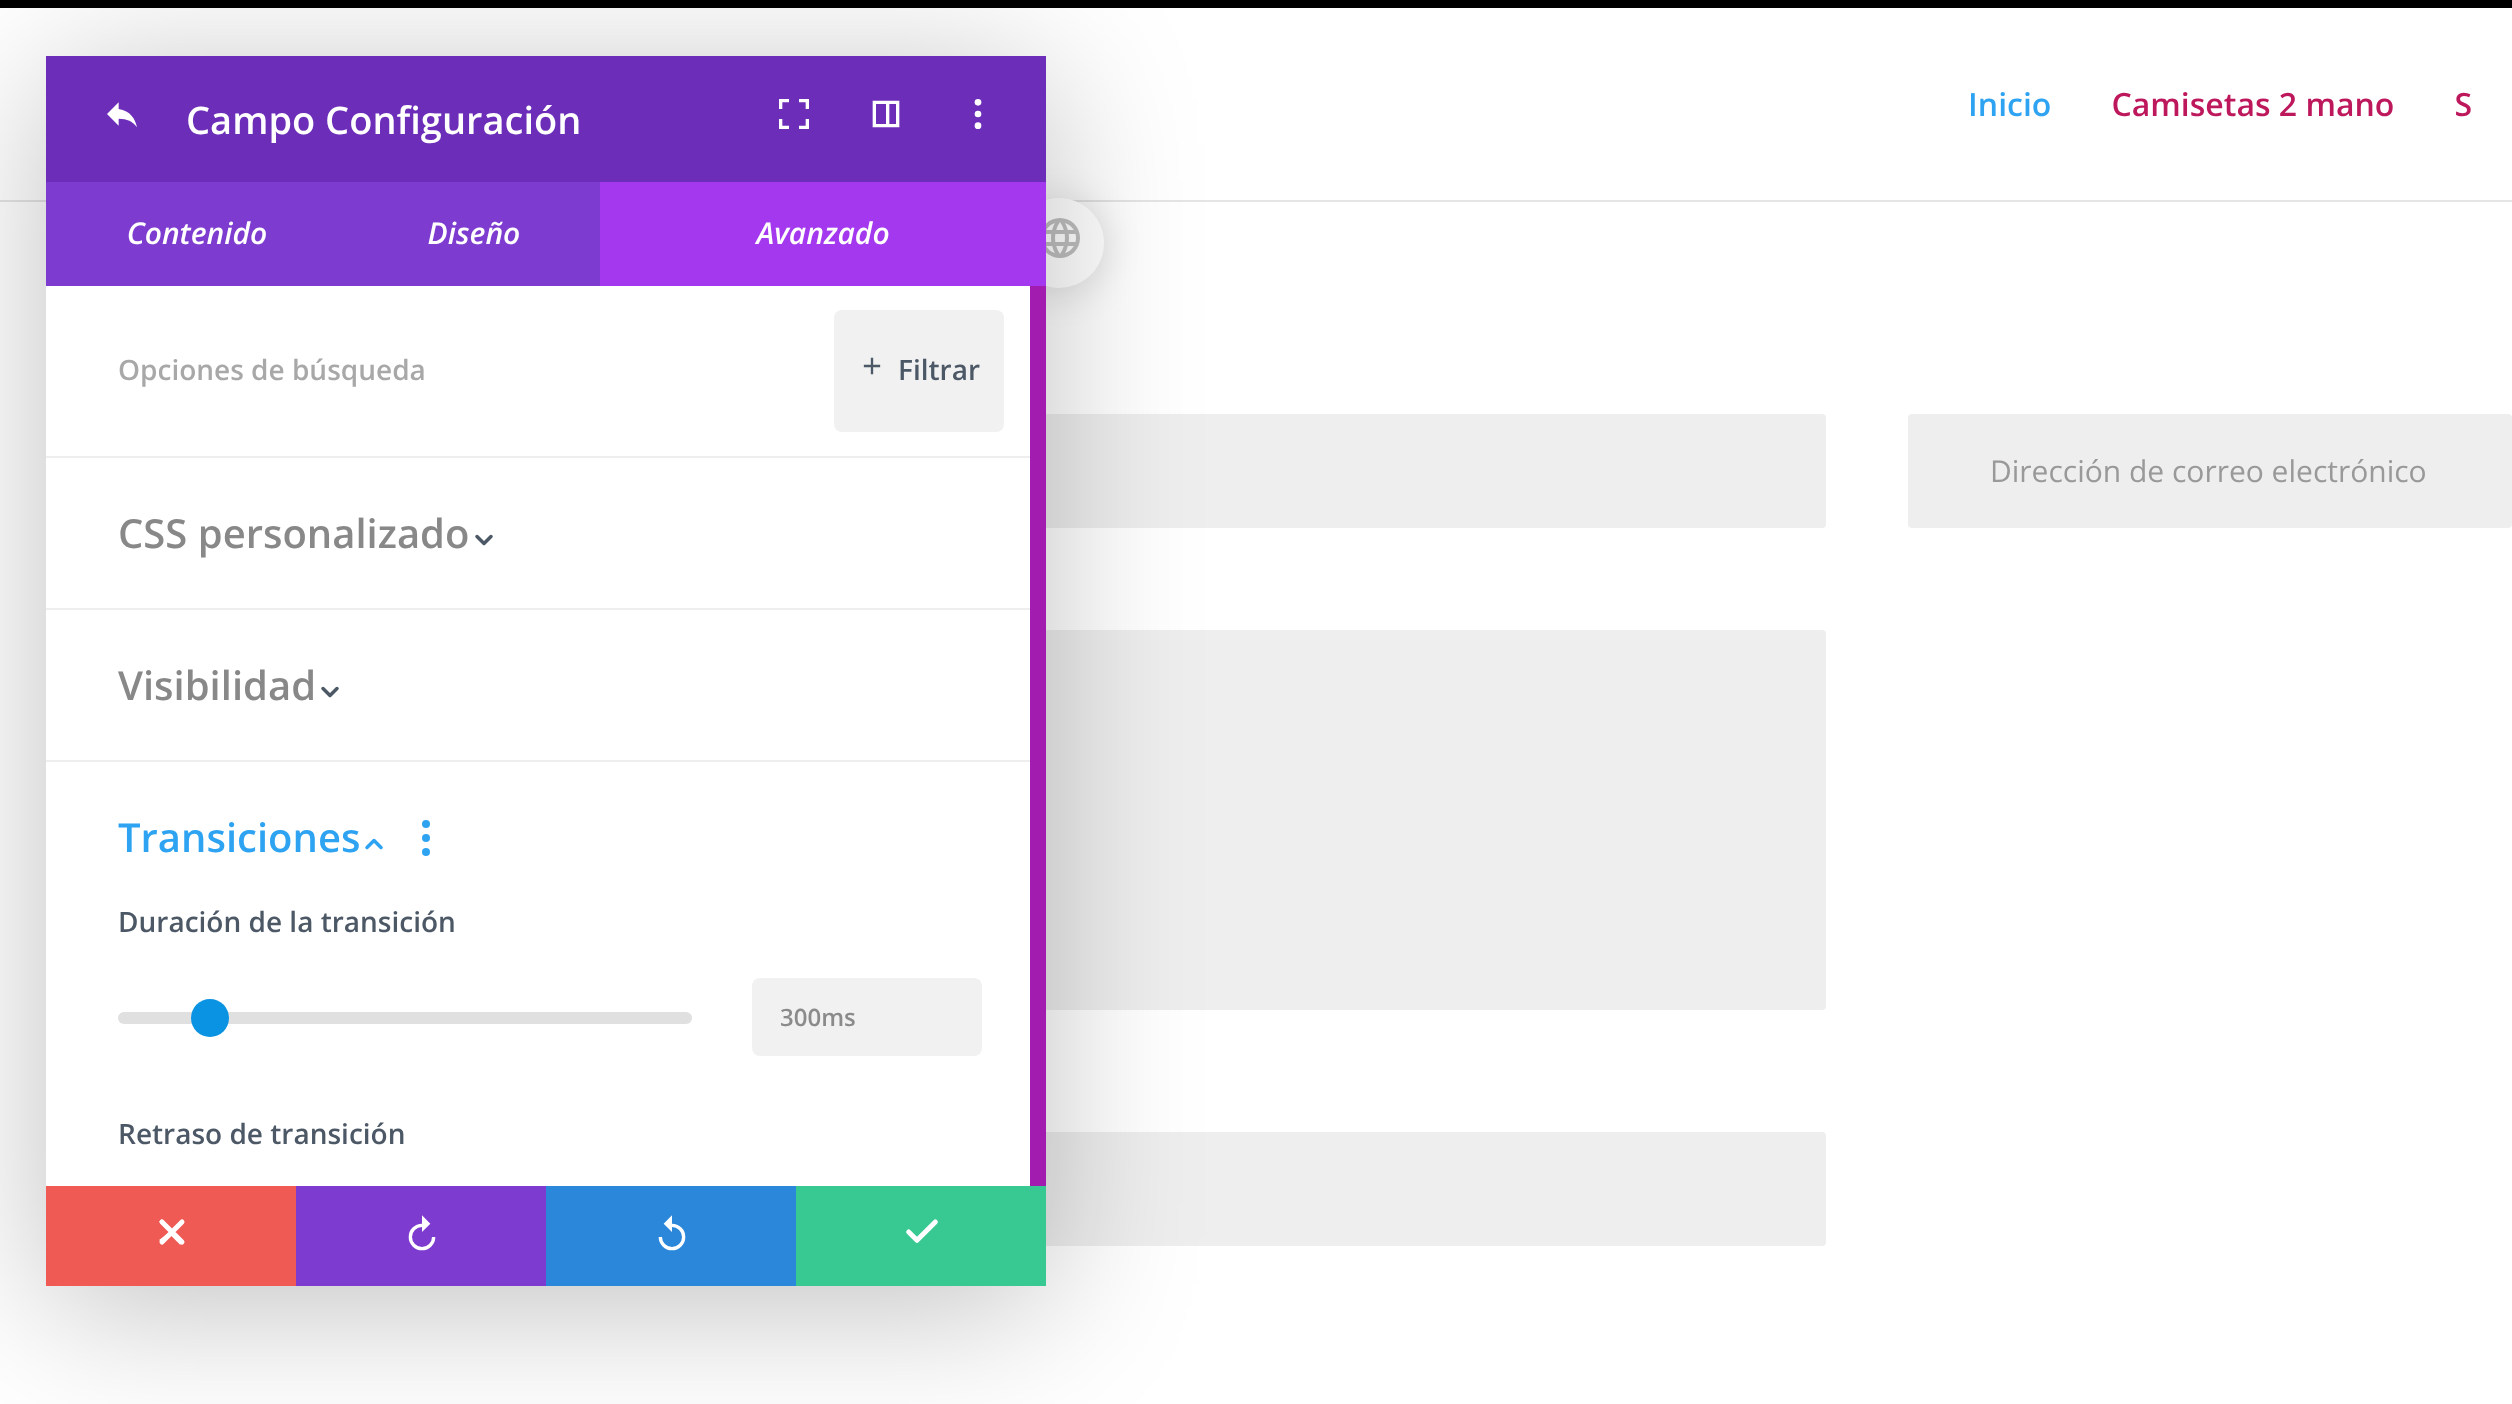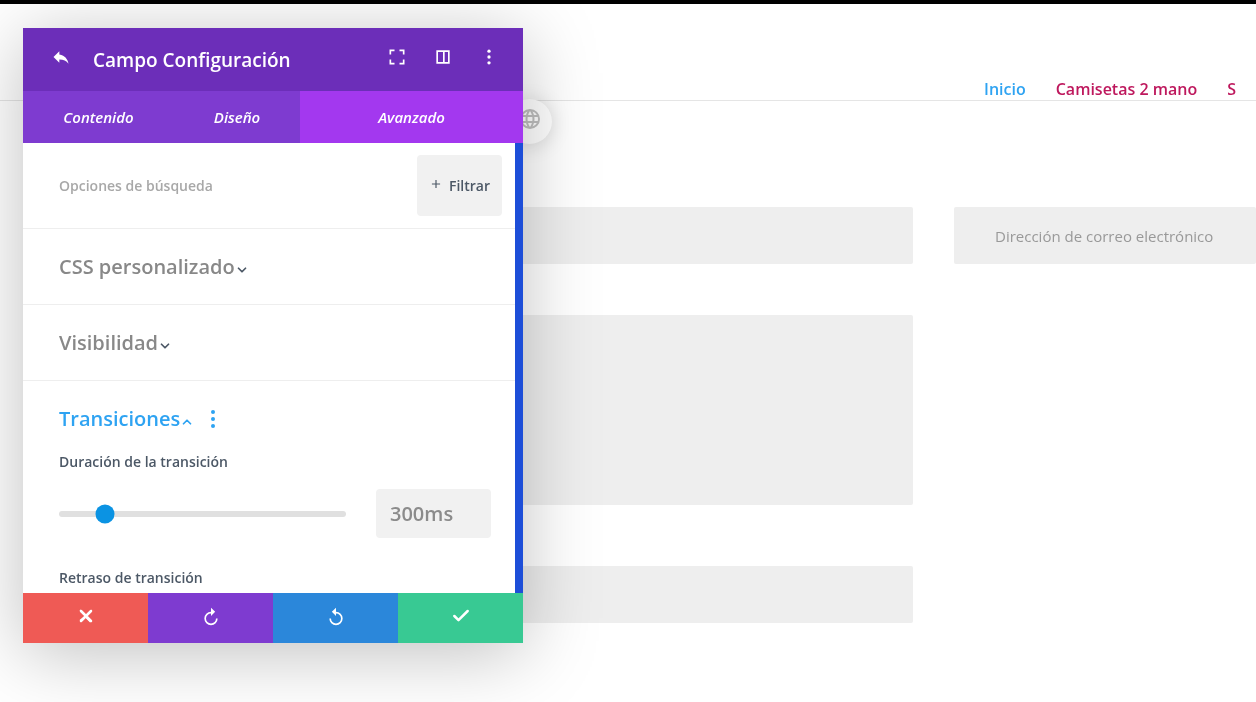--- a/index.html
+++ b/index.html
@@ -1,21 +1,21 @@
 <!DOCTYPE html>
 <html><head>
   <meta charset="utf-8">
   <style>
     * { margin: 0; padding: 0; box-sizing: border-box; }
     body { font-family: "Open Sans", -apple-system, BlinkMacSystemFont, "Segoe UI", Helvetica, Arial, sans-serif; background: #fff; color: #333; width: 1256px; height: 702px; overflow: hidden; position: relative; }
     body::before { content: ""; position: absolute; top: 0; left: 0; right: 0; height: 4px; background: #000; z-index: 10; }
 
     
     .bg-page { position: absolute; top: 4px; left: 0; right: 0; bottom: 0; }
-    .bg-nav { height: 97px; border-bottom: 1px solid #e5e5e5; display: flex; align-items: flex-end; justify-content: flex-end; padding: 0 20px; gap: 30px; font-size: 16px; font-weight: 600; }
+    .bg-nav { height: 97px; border-bottom: 1px solid #e5e5e5; display: flex; align-items: center; justify-content: flex-end; padding: 0 20px; gap: 30px; font-size: 16px; font-weight: 600; }
     .bg-nav a { color: #be185d; text-decoration: none; }
     .bg-nav a.active { color: #2ea3f2; }
     .bg-field { position: absolute; background: #eee; height: 57px; border-radius: 2px; display: flex; align-items: center; padding: 0 22px; color: #999; font-size: 15px; }
 
     
     .globe-wrap { position: absolute; top: 99px; left: 507px; width: 45px; height: 45px; border-radius: 50%; background: #fff; box-shadow: 0 2px 20px rgba(0,0,0,0.15); display: flex; align-items: center; justify-content: center; z-index: 50; }
     .globe-wrap svg { width: 24px; height: 24px; fill: #bfbfbf; }
 
     
     .panel { position: absolute; top: 28px; left: 23px; width: 500px; height: 615px; box-shadow: 0 10px 70px rgba(0,0,0,0.25); display: flex; flex-direction: column; background: #eab308; z-index: 100; }
@@ -25,21 +25,21 @@
     .hdr-icon { width: 28px; height: 28px; display: flex; align-items: center; justify-content: center; cursor: pointer; }
     .hdr-icon svg { width: 20px; height: 20px; fill: #fff; }
 
     .panel-tabs { display: flex; background: #7e3bd0; color: #fff; font-size: 15px; font-weight: 600; }
     .panel-tab { padding: 16px 10px; text-align: center; cursor: pointer; font-style: italic; }
     .panel-tab.contenido { width: 151px; }
     .panel-tab.diseno { width: 126px; }
     .panel-tab.avanzado { flex: 1; background: #a338ef; }
 
     .panel-body { flex: 1; position: relative; overflow: hidden; background: #fff; }
-    .scroll-inner { position: absolute; top: 0; left: 0; right: 0; bottom: 0; border-right: 8px solid #1d4ed8; }
+    .scroll-inner { position: absolute; top: 0; left: 0; right: 0; bottom: 0; border-right: 8px solid #a21caf; }
 
     .search-row { display: flex; align-items: center; justify-content: space-between; padding: 12px 13px 12px 36px; border-bottom: 1px solid #eee; }
     .search-row .label { font-size: 14px; font-weight: 600; color: #a8a8a8; }
     .filter-btn { background: #f1f1f1; border-radius: 4px; padding: 21px 12px; display: flex; align-items: center; gap: 6px; font-size: 14px; font-weight: 600; color: #4c5866; cursor: pointer; }
     .filter-btn svg { width: 14px; height: 14px; fill: #4c5866; }
 
     .section { border-bottom: 1px solid #eee; }
     .section-h { display: flex; align-items: center; justify-content: flex-start; padding: 24px 36px; cursor: pointer; }
     .section-h .name { font-size: 20px; font-weight: 600; color: #888; }
     .section-h.open .name { color: #2ea3f2; }
@@ -48,21 +48,21 @@
     .section-h.open .chev svg { fill: #2ea3f2; stroke: #2ea3f2; }
     .dots-v { width: 18px; display: flex; flex-direction: column; align-items: center; gap: 3px; margin-left: 10px; }
     .dots-v span { width: 4px; height: 4px; border-radius: 50%; background: #2ea3f2; }
 
     .section-body { padding: 0 24px 20px 36px; }
     .field { margin-top: 10px; }
     .field-label { font-size: 14px; font-weight: 600; color: #4c5866; margin-bottom: 18px; }
     .field-row { display: flex; align-items: center; gap: 30px; }
     .slider { flex: 1; height: 6px; background: #e0e0e0; border-radius: 3px; position: relative; }
     .slider .thumb { position: absolute; top: 50%; transform: translate(-50%, -50%); width: 19px; height: 19px; border-radius: 50%; background: #0b93e3; }
-    .val-input { width: 115px; background: #f1f1f1; border-radius: 4px; padding: 11px 14px; font-size: 20px; font-weight: 600; color: #8b8b8b; }
+    .val-input { width: 115px; background: #f1f1f1; border-radius: 4px; padding: 11px 14px; font-size: 12px; font-weight: 600; color: #8b8b8b; }
 
     .panel-footer { display: flex; height: 50px; }
     .panel-footer .btn { flex: 1; display: flex; align-items: center; justify-content: center; cursor: pointer; }
     .panel-footer .btn svg { width: 20px; height: 20px; fill: #fff; }
     .btn.cancel { background: #ef5a55; }
     .btn.undo { background: #7e3bd0; }
     .btn.redo { background: #2b87da; }
     .btn.save { background: #38c993; }
   </style>
 </head>

